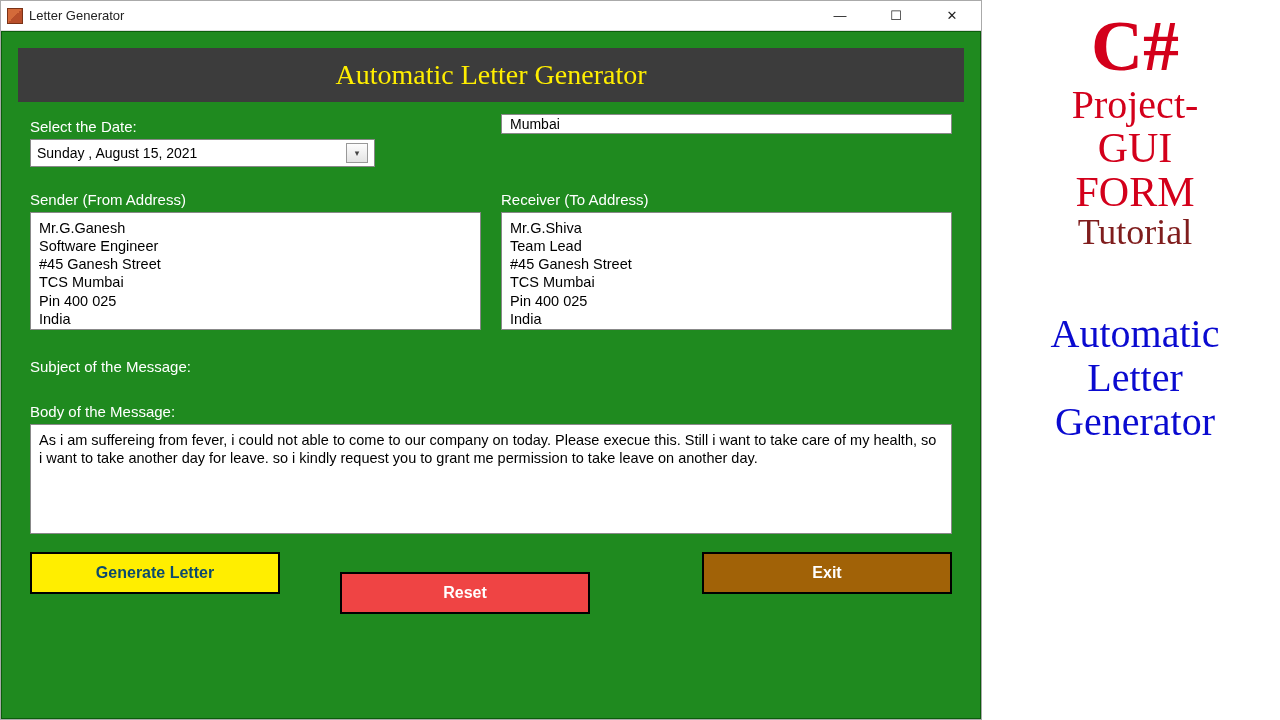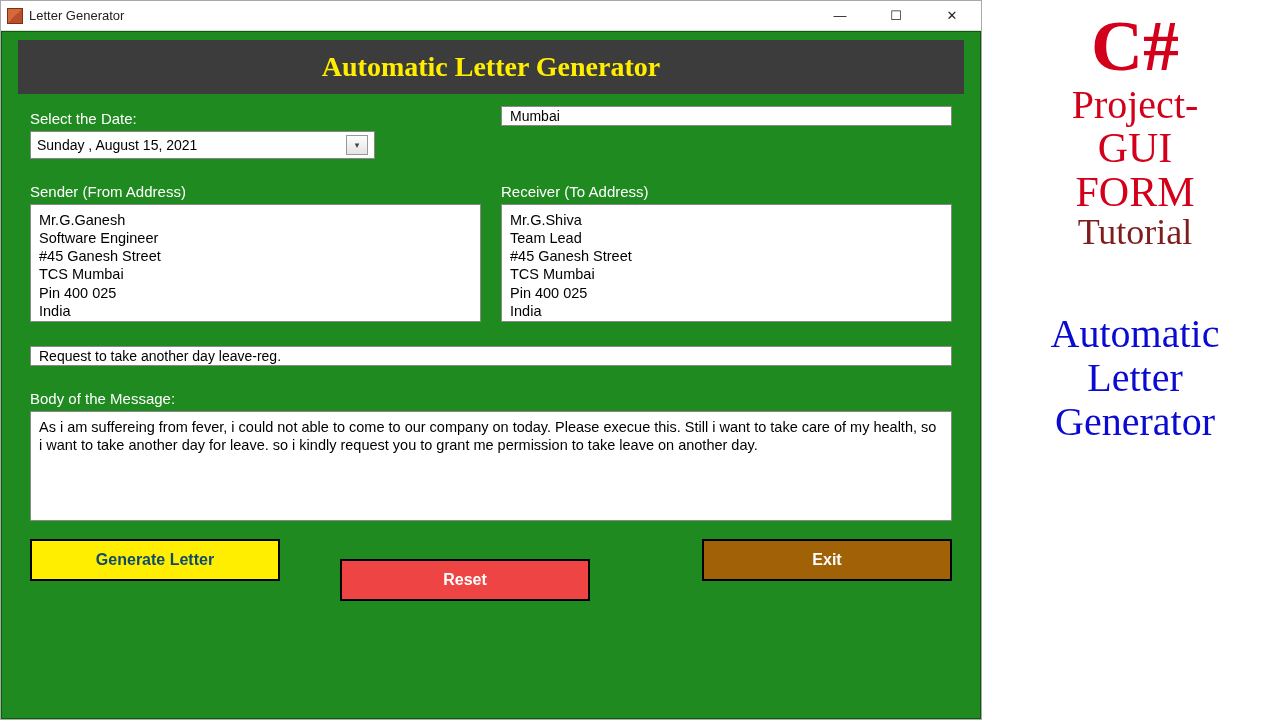--- a/index.html
+++ b/index.html
@@ -50,24 +50,24 @@
   }
 
   .form-body {
     flex:1;
     background: #1f8a1f;
     border:1px solid #0b5d0b;
     display:flex; flex-direction:column;
     padding-bottom:10px;
   }
   .header-bar {
-    margin: 8px 16px 12px 16px;
+    margin: 16px 16px 12px 16px;
     background:#3c3c3c;
     height:54px;
-    display:flex; align-items:center; justify-content:center;font-weight:bold;
+    display:flex; align-items:center; justify-content:center;
   }
   .header-bar .header-title {
     color:#ffee00;
     font-size:28px;
     font-family: Georgia, "Times New Roman", serif;
   }
 
   .form-grid {
     display:grid;
     grid-template-columns: 1fr 1fr;
@@ -204,21 +204,21 @@
         <div class="label">Receiver (To Address)</div>
         <textarea class="multiline addr" style="">Mr.G.Shiva
 Team Lead
 #45 Ganesh Street
 TCS Mumbai
 Pin 400 025
 India</textarea>
       </div>
 
       <div class="full-row">
-        <input class="text-input" value="Request to take another day leave-reg." style="">
+        <div class="label">Subject of the Message:</div>
       </div>
 
       <div class="full-row">
         <div class="label">Body of the Message:</div>
         <textarea class="multiline body-area" style="">As i am suffereing from fever, i could not able to come to our company on today. Please execue this. Still i want to take care of my health, so i want to take another day for leave. so i kindly request you to grant me permission to take leave on another day.</textarea>
       </div>
 
     </div>
 
     <div class="button-row">

